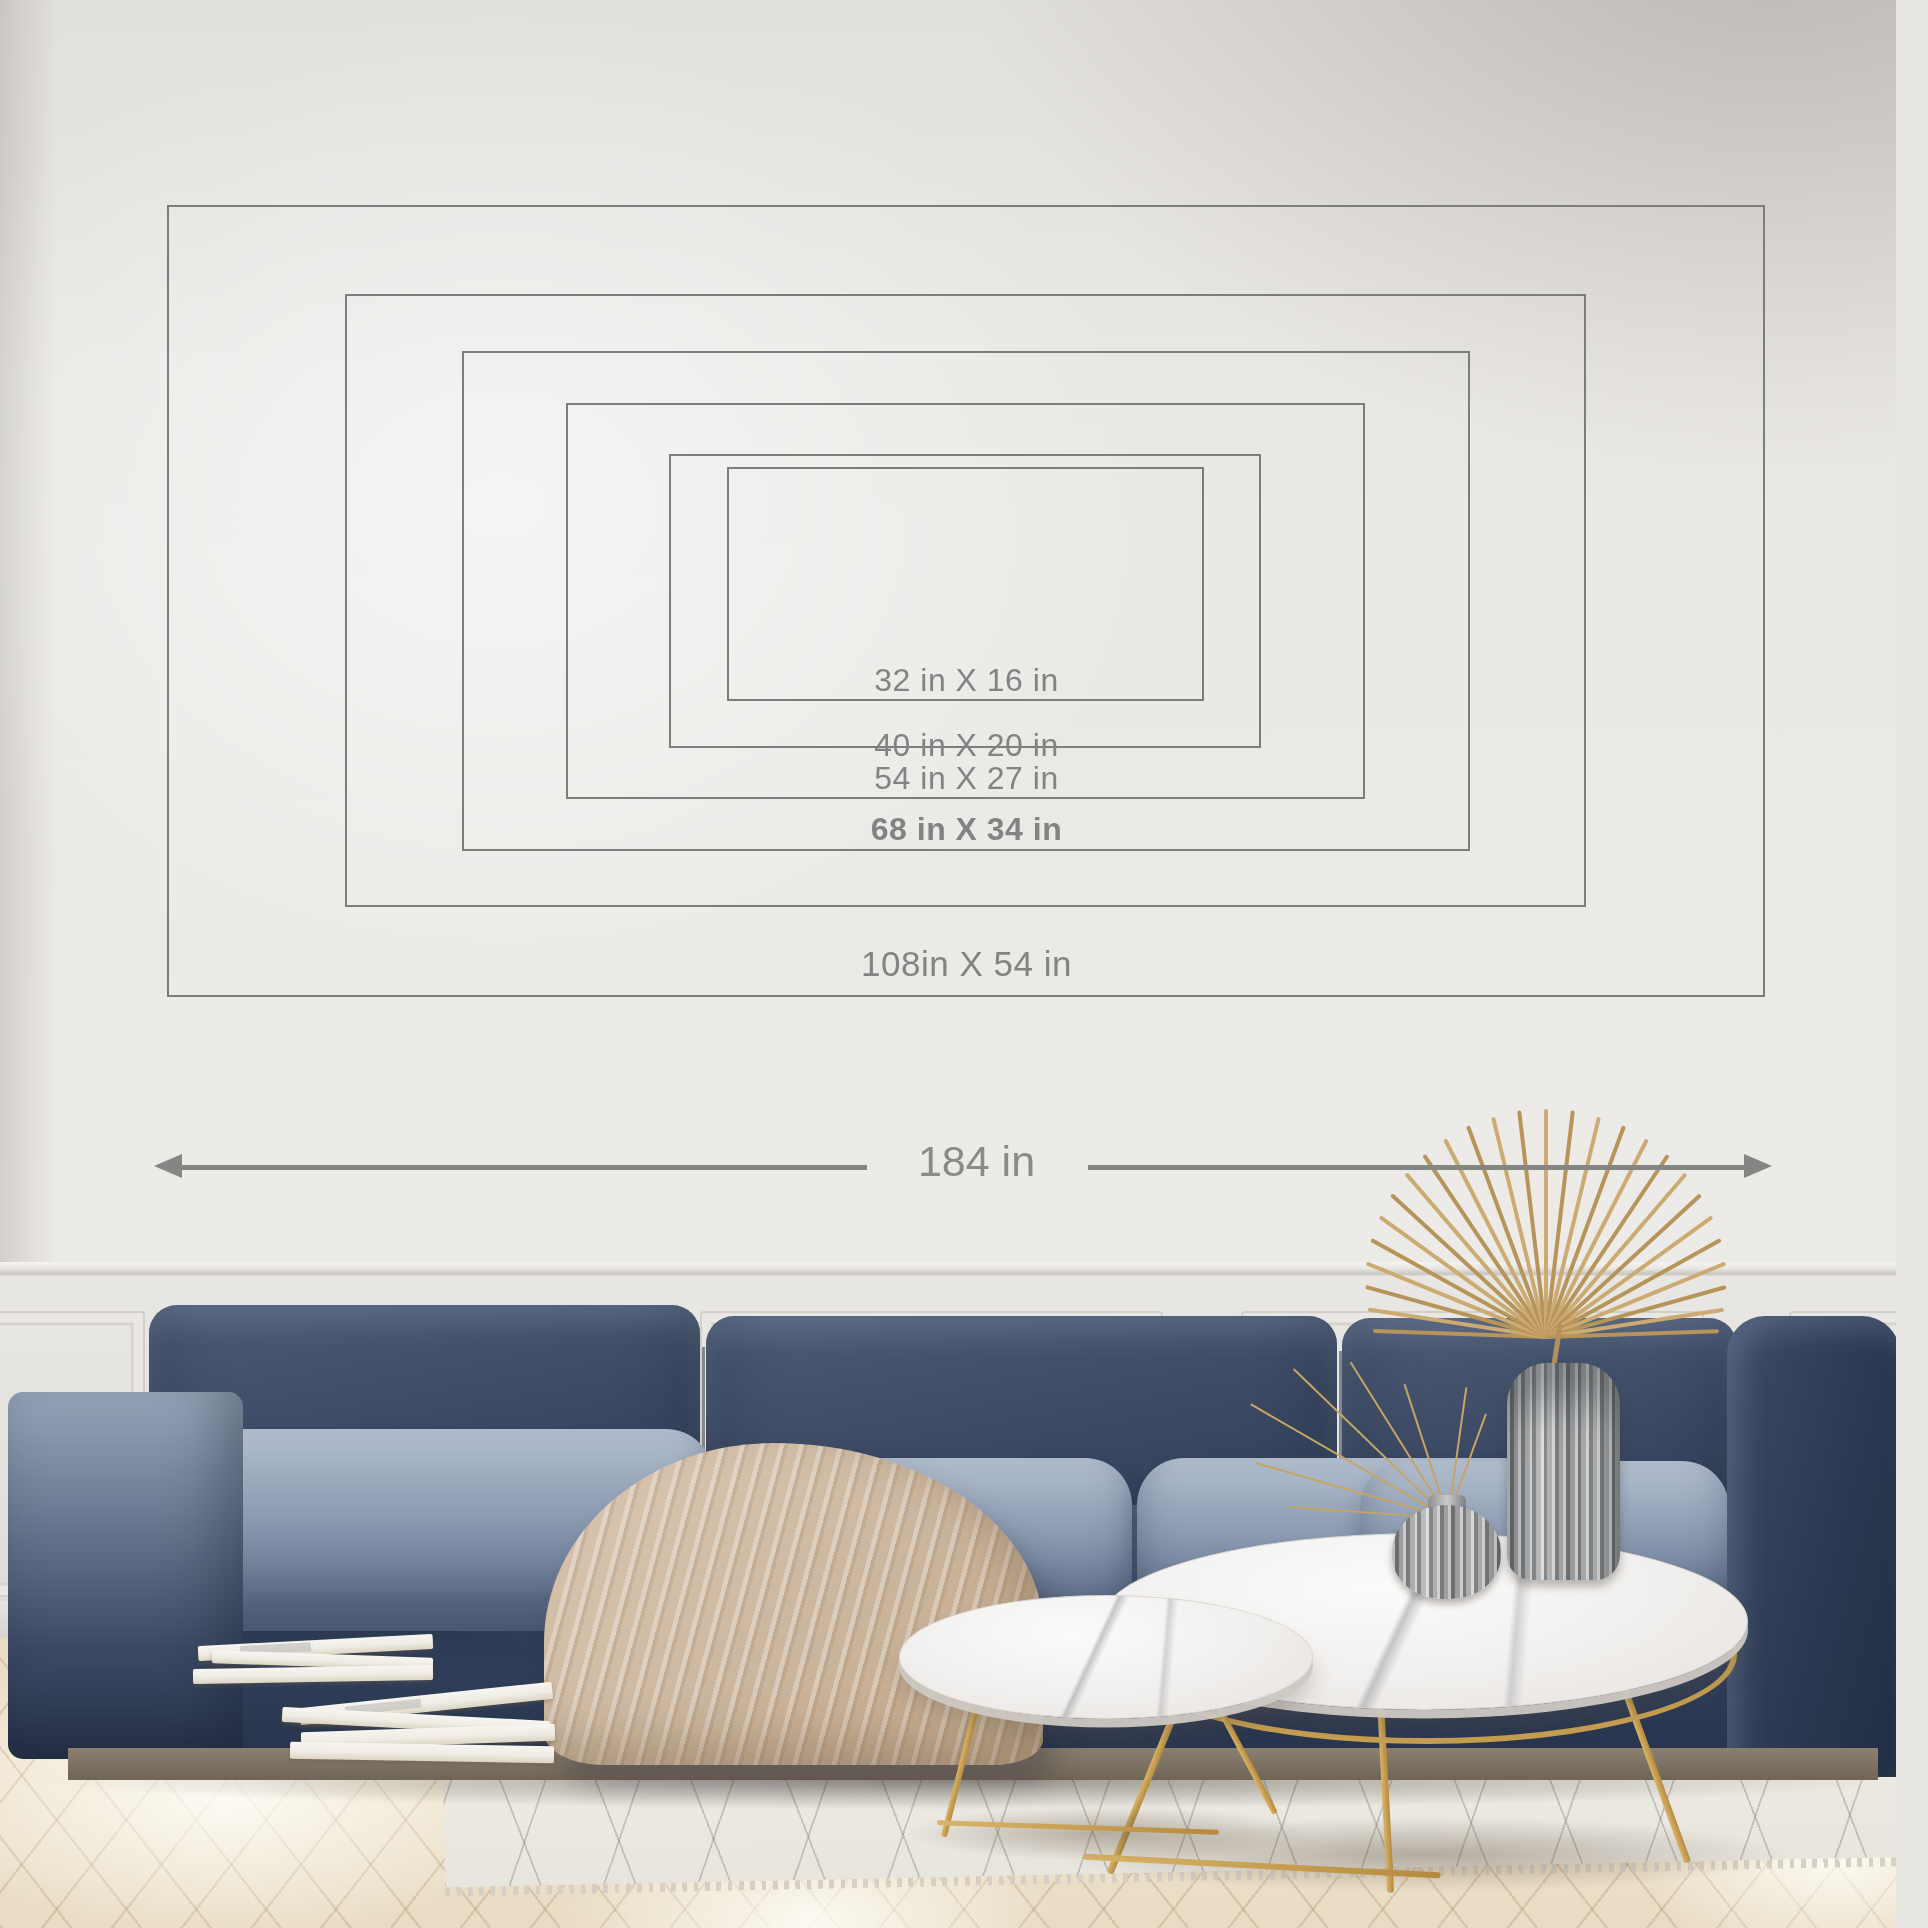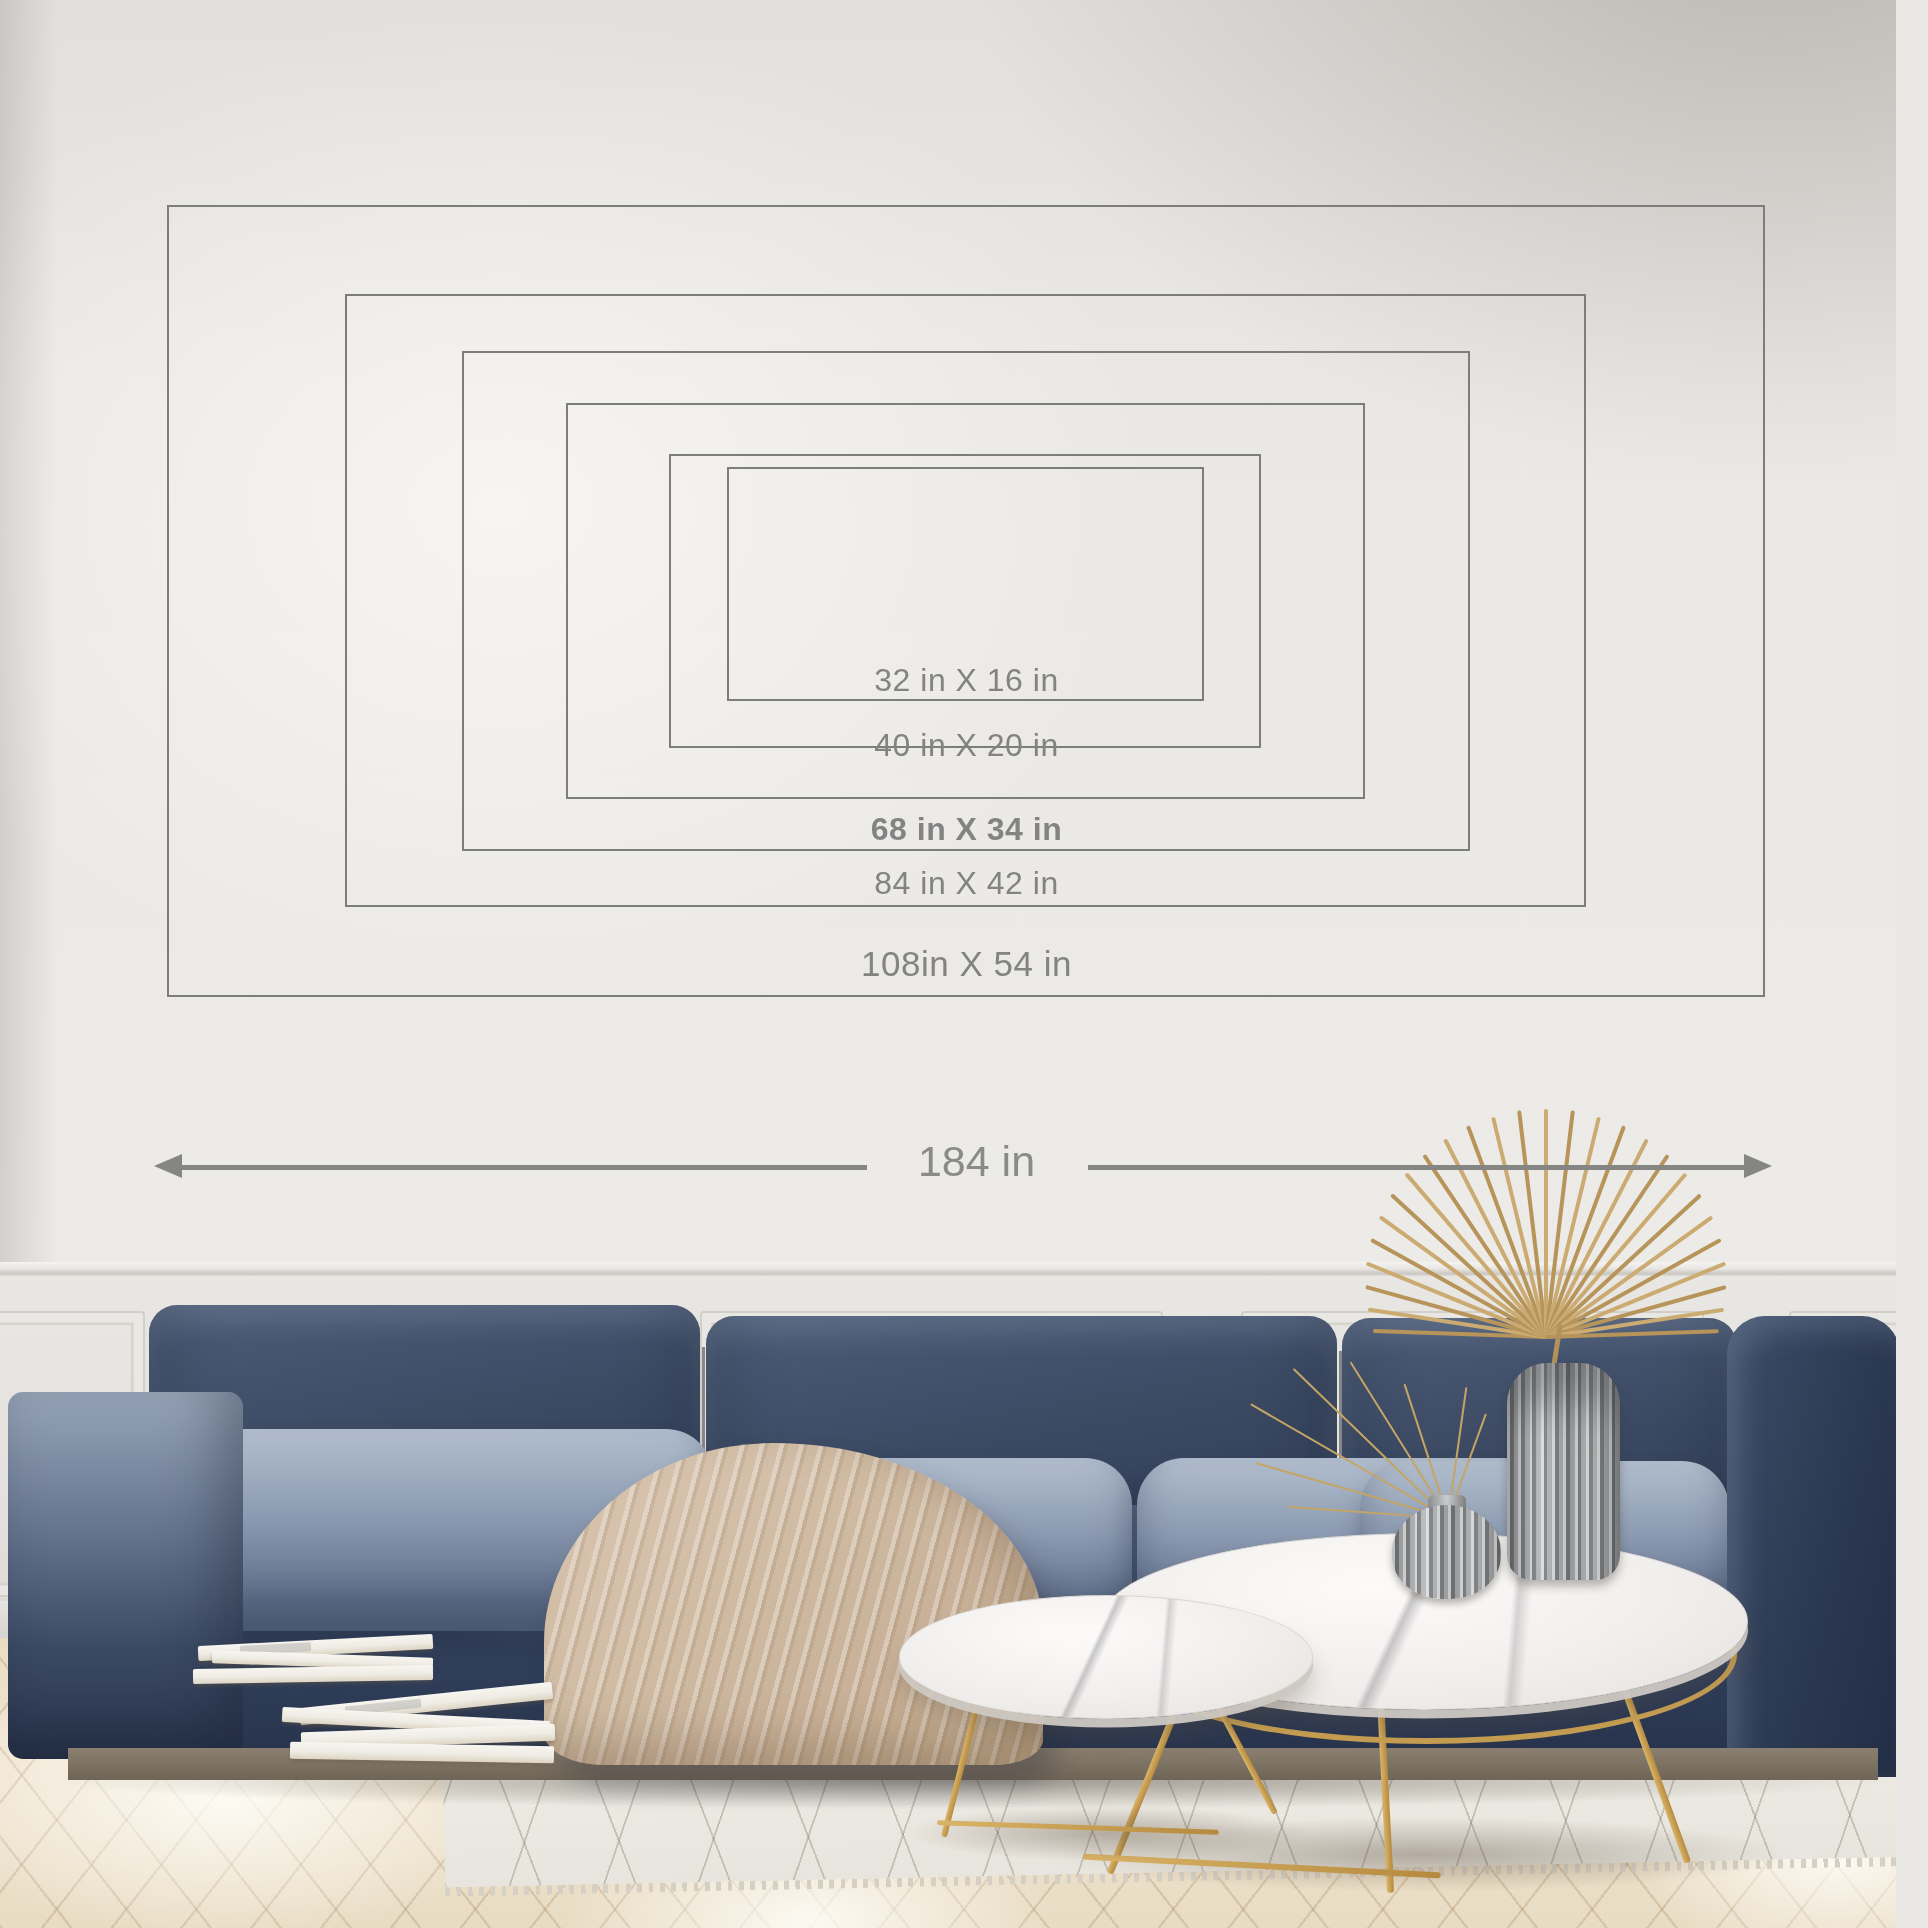--- a/index.html
+++ b/index.html
@@ -238,22 +238,22 @@
   <div class="overlay">
     <div class="size-rect" style="left:167px;top:205px;width:1598px;height:792px;"></div>
     <div class="size-rect" style="left:345px;top:294px;width:1241px;height:613px;"></div>
     <div class="size-rect" style="left:462px;top:351px;width:1008px;height:500px;"></div>
     <div class="size-rect" style="left:566px;top:403px;width:799px;height:396px;"></div>
     <div class="size-rect" style="left:669px;top:454px;width:592px;height:294px;"></div>
     <div class="size-rect" style="left:727px;top:467px;width:477px;height:234px;"></div>
 
     <div class="size-label" style="top:661px;">32 in X 16 in</div>
     <div class="size-label" style="top:726px;">40 in X 20 in</div>
+    <div class="size-label" style="top:759px;">54 in X 27 in</div>
     <div class="size-label" style="top:810px;font-weight:bold;">68 in X 34 in</div>
-    <div class="size-label" style="top:864px;">84 in X 42 in</div>
     <div class="size-label big" style="top:944px;">108in X 54 in</div>
 
     <div class="arrow-line" style="left:181px;width:686px;"></div>
     <div class="arrow-line" style="left:1088px;width:659px;"></div>
     <div class="arrow-head" style="left:154px;border-right:28px solid #858583;"></div>
     <div class="arrow-head" style="left:1744px;border-left:28px solid #858583;"></div>
     <div class="arrow-label">184 in</div>
   </div>
 
 </div>

